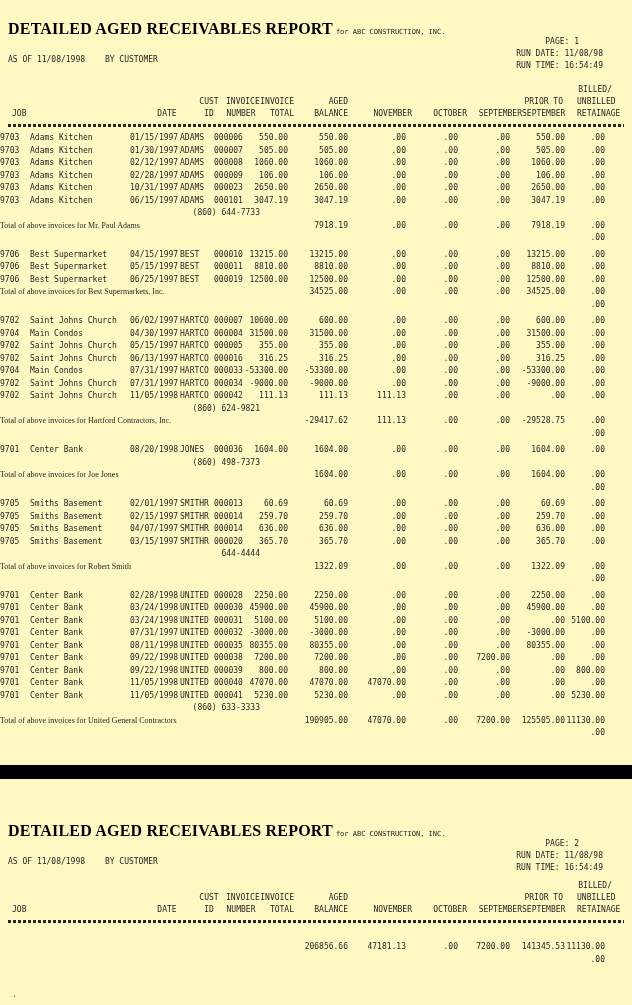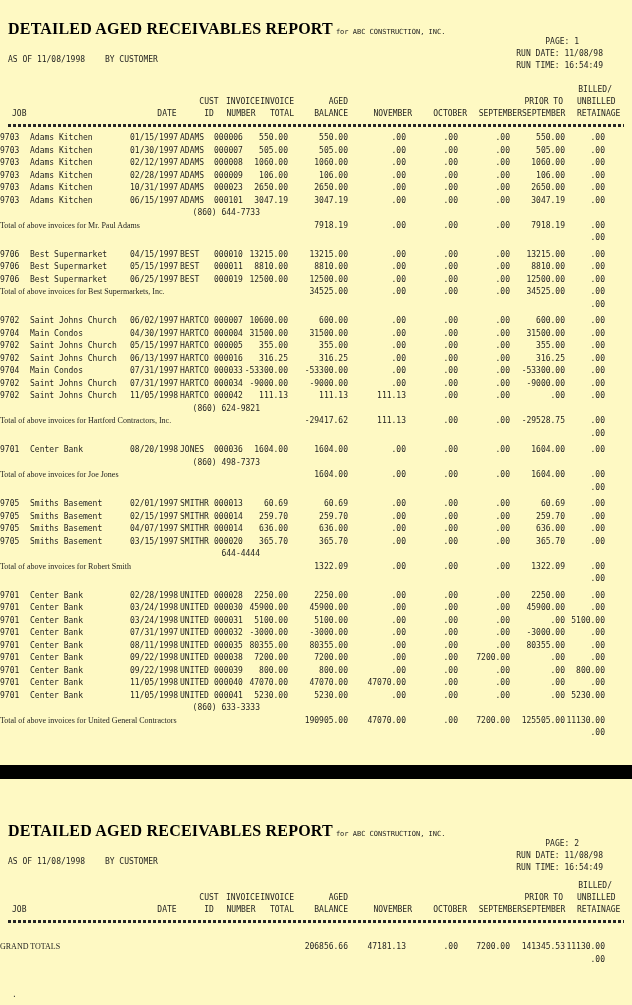--- a/index.html
+++ b/index.html
@@ -770,21 +770,20 @@
     <span class="c c-phone"></span>
     <span class="c c-aged"><i class="dash"></i></span>
     <span class="c c-nov"><i class="dash"></i></span>
     <span class="c c-oct"><i class="dash"></i></span>
     <span class="c c-sep2"><i class="dash"></i></span>
     <span class="c c-prior"><i class="dash"></i></span>
     <span class="c c-ret"><i class="dash"></i></span>
   </div>
 
   <div class="grid total-row">
-    <span class="c c-totlabel">GRAND TOTALS</span>
     <span class="c n c-aged">206856.66</span>
     <span class="c n c-nov">47181.13</span>
     <span class="c n c-oct">.00</span>
     <span class="c n c-sep2">7200.00</span>
     <span class="c n c-prior">141345.53</span>
     <span class="c n c-ret">11130.00</span>
   </div>
 
   <div class="grid extra-row">
     <span class="c n c-ret">.00</span>

